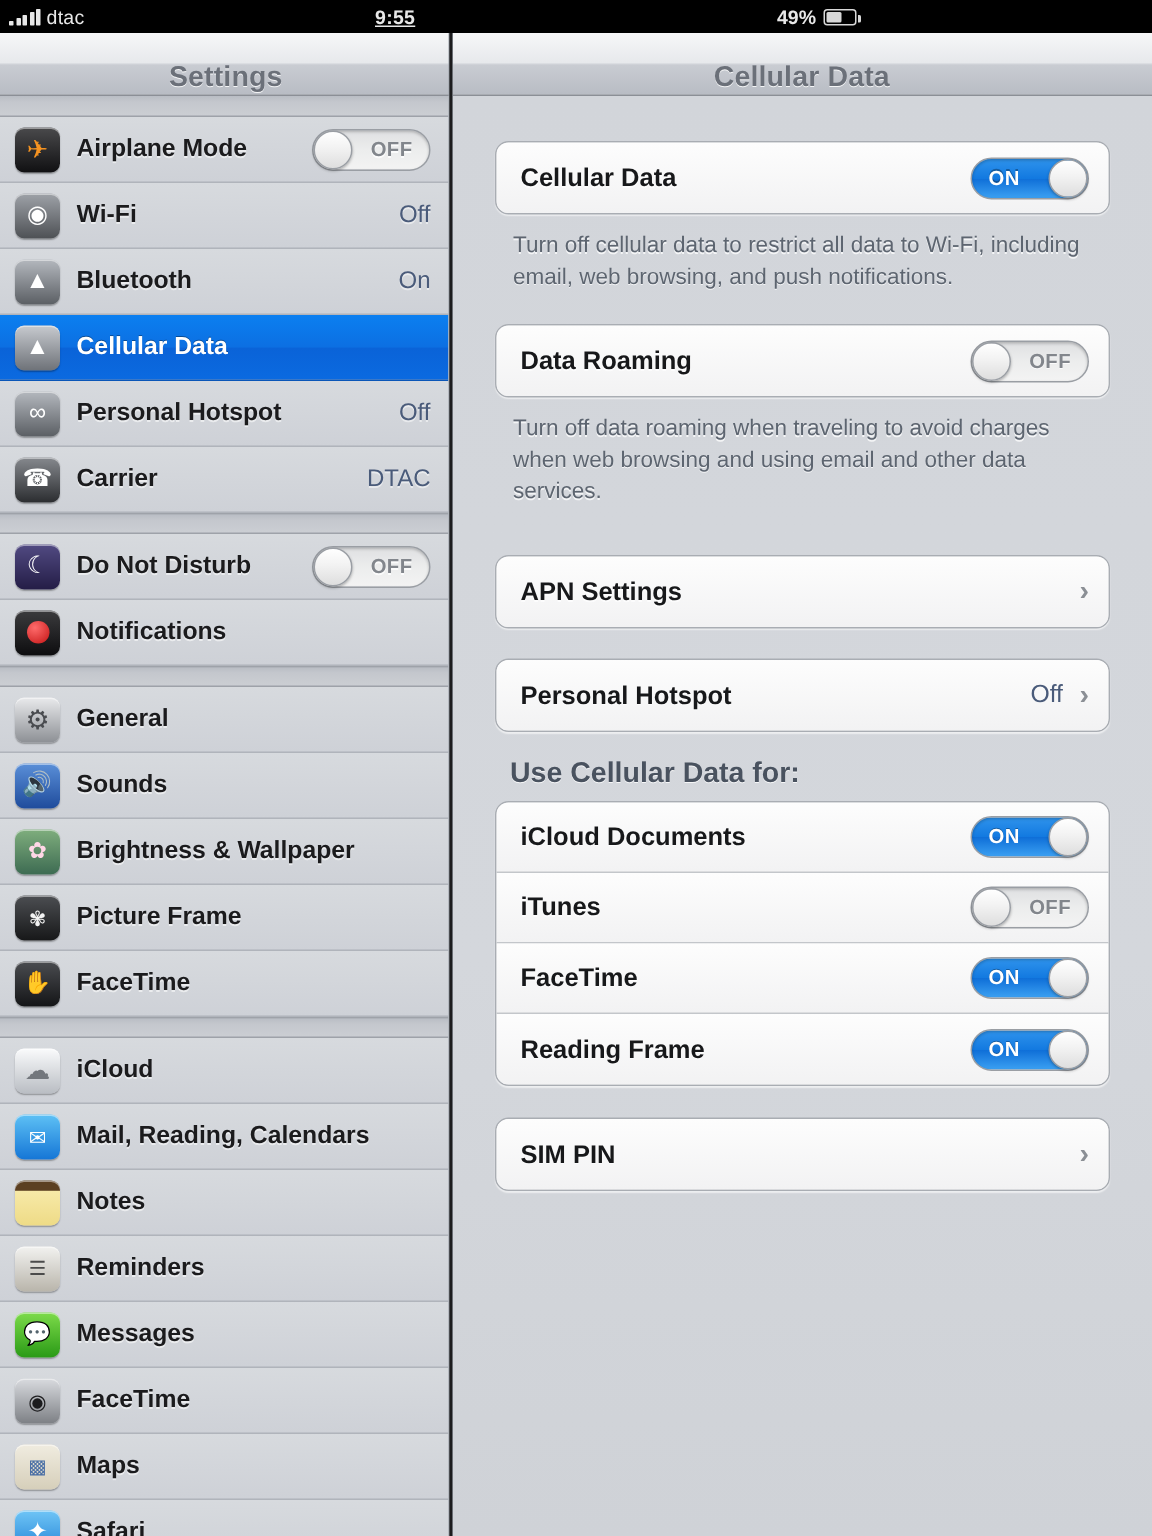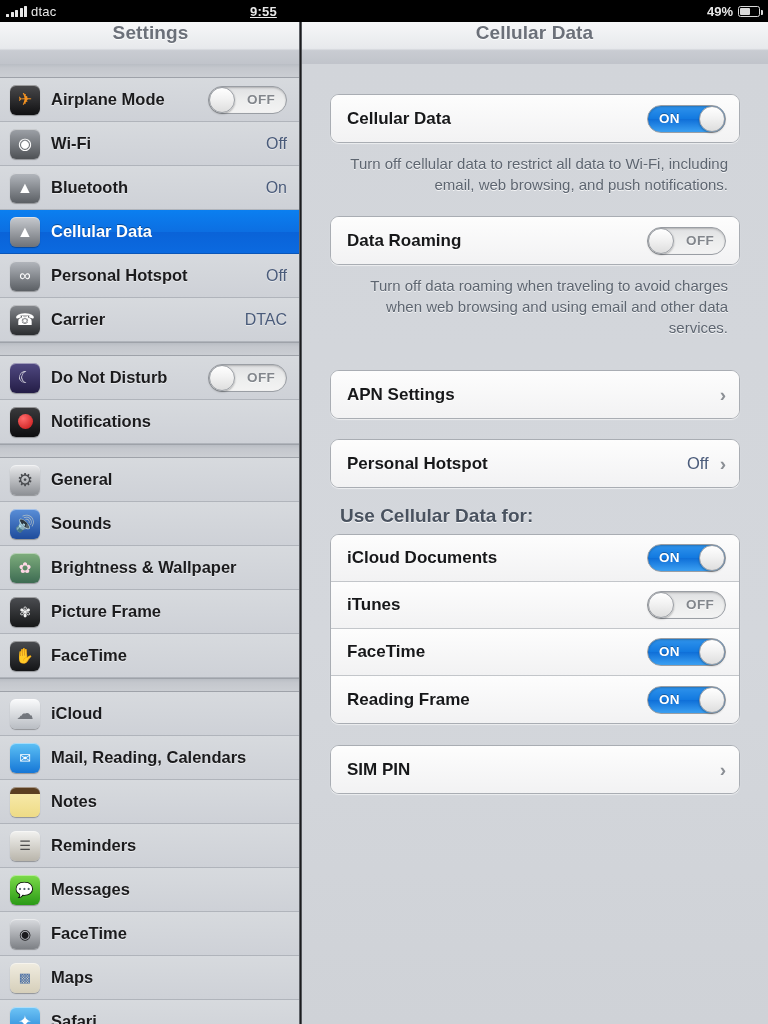--- a/index.html
+++ b/index.html
@@ -12,43 +12,43 @@
 
   
   .statusbar{
     position:absolute; top:0; left:0; width:768px; height:22px;
     background:#000; color:#e8e8e8;
     display:flex; align-items:center;
     font-size:13px; font-weight:bold;
   }
   .sb-left{ display:flex; align-items:center; gap:4px; padding-left:6px; width:250px; }
   .sb-center{ flex:1; text-align:left; letter-spacing:.2px;text-decoration:underline; }
-  .sb-right{ width:250px; display:flex; align-items:center; justify-content:flex-end;
+  .sb-right{ width:250px; display:flex; align-items:center; 
              gap:5px; padding-right:8px; }
   .bars{ display:flex; align-items:flex-end; gap:1.5px; height:11px; }
   .bars i{ display:block; width:3px; background:#e8e8e8; border-radius:.5px; }
   .bars i:nth-child(1){height:3px;}
   .bars i:nth-child(2){height:5px;}
   .bars i:nth-child(3){height:7px;}
   .bars i:nth-child(4){height:9px;}
   .bars i:nth-child(5){height:11px;}
   .carrier-name{ font-size:13px; font-weight:normal; letter-spacing:.2px; }
   .batt{ position:relative; width:22px; height:11px; border:1.3px solid #d8d8d8;
          border-radius:2.5px; }
   .batt::after{ content:""; position:absolute; right:-4px; top:3px; width:2px; height:5px;
          background:#d8d8d8; border-radius:0 1px 1px 0; }
   .batt .fill{ position:absolute; left:1px; top:1px; bottom:1px; width:45%;
          background:#d8d8d8; border-radius:1px; }
 
   
   .navbar{
-    position:absolute; top:22px; height:56px;
+    position:absolute; top:22px; height:42px;
     background:linear-gradient(to bottom,#f6f7f8 0%,#e7e9ec 48%,#c9ccd2 52%,#b8bcc4 100%);
     border-bottom:1px solid #8b8f96;
-    display:flex; align-items:flex-start; justify-content:center;
+    display:flex; align-items:flex-end; justify-content:center;
   }
   .navbar .title{
     font-size:19px; font-weight:bold; color:#6b7079;
     text-shadow:0 1px 0 rgba(255,255,255,.85);
     letter-spacing:.1px;
   }
   #nav-left{ left:0; width:301px; }
   #nav-right{ left:301px; width:467px; }
 
   
@@ -149,21 +149,21 @@
   }
   .prow:last-child{ border-bottom:none; }
   .prow .plbl{
     flex:1; font-size:17px; font-weight:bold; color:#17181a;
     text-shadow:0 1px 0 rgba(255,255,255,.7);
   }
   .prow .pval{ font-size:16.5px; color:#4a5b7a; margin-right:9px; }
   .chev{ color:#8b8f95; font-size:19px; font-weight:bold; line-height:1;
          margin-left:2px; }
   .foot{
-    margin:10px 40px 0; text-align:right; font-size:15px; line-height:21px;
+    margin:10px 40px 0; text-align:left; font-size:15px; line-height:21px;
     color:#5d6570; text-shadow:0 1px 0 rgba(255,255,255,.75);
   }
   .ghead{
     margin:0 28px 7px; padding-left:10px;
     font-size:19px; font-weight:bold; color:#49525f;
     text-shadow:0 1px 0 rgba(255,255,255,.8);
   }
   .sp{ height:1px; }
 
   

